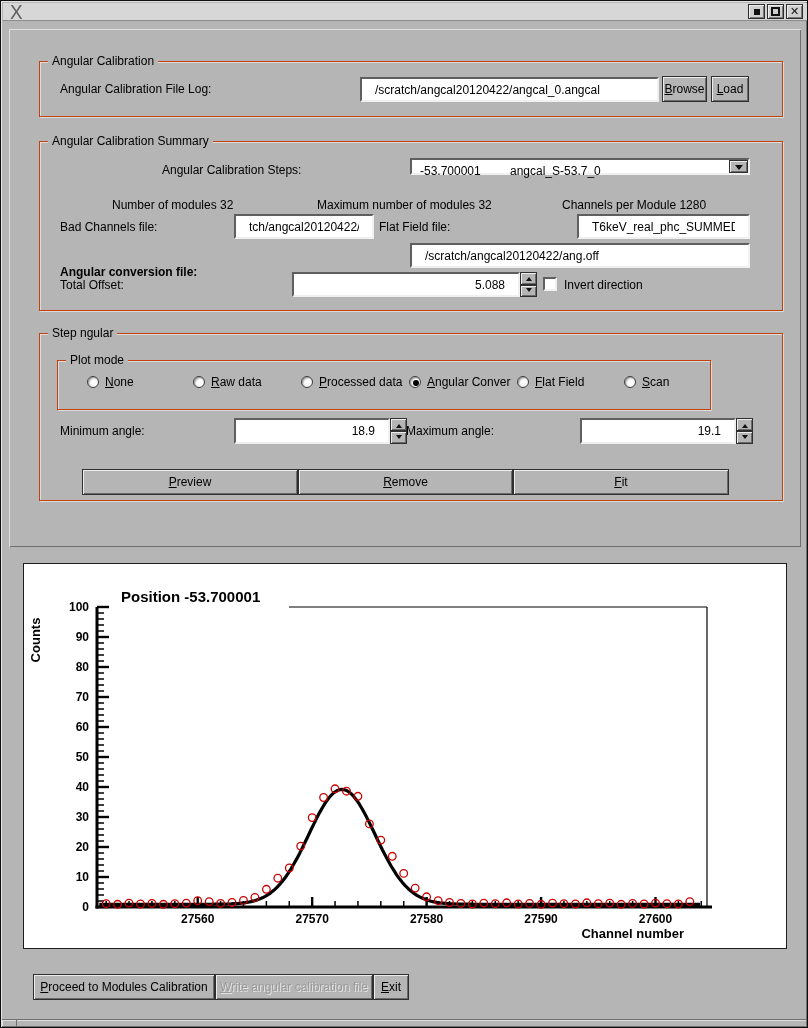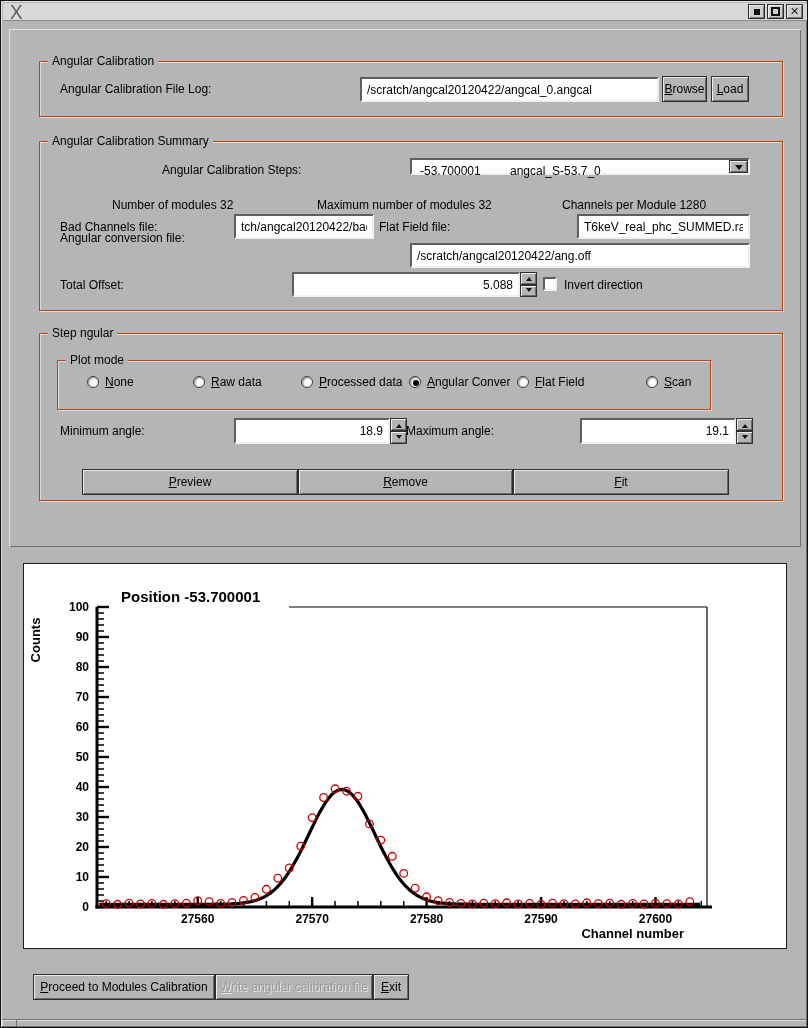--- a/index.html
+++ b/index.html
@@ -21,21 +21,21 @@
     box-shadow:inset 1px 1px 0 #e0e0e0, inset -1px -1px 0 #6f6f6f;}
   .groupbox{position:absolute;border:1px solid #c2410c;box-shadow:inset 1px 1px 0 #dcdcdc,1px 1px 0 #dcdcdc;}
   .legend{position:absolute;top:-8px;left:8px;background:#b5b5b5;padding:0 4px;font:12px "Liberation Sans",sans-serif;color:#000;white-space:nowrap;}
   .lbl{position:absolute;font:12px "Liberation Sans",sans-serif;color:#000;white-space:nowrap;}
   .btn{position:absolute;background:#b5b5b5;border:1px solid #2f2f2f;
     box-shadow:inset 1px 1px 0 #ececec, inset -1px -1px 0 #6a6a6a;
     font:12px "Liberation Sans",sans-serif;color:#000;display:flex;align-items:center;justify-content:center;
     white-space:nowrap;cursor:default;}
   .btn.disabled{color:#9a9a9a;text-shadow:1px 1px 0 #e4e4e4;}
   .field{position:absolute;background:#fff;border:2px solid;border-color:#5f5f5f #f0f0f0 #f0f0f0 #5f5f5f;
-    font:12px "Liberation Sans",sans-serif;color:#000;padding:0 5px;}
+    font:12px "Liberation Sans",sans-serif;color:#000;padding:0 13px;}
   input.field{outline:none;}
   .num{text-align:right;}
   .combo{position:absolute;background:#fff;border:2px solid;border-color:#5f5f5f #f0f0f0 #f0f0f0 #5f5f5f;}
   .combo-text{position:absolute;top:4px;font:12px "Liberation Sans",sans-serif;white-space:nowrap;}
   .combo-btn{position:absolute;right:0;top:0;bottom:0;width:19px;background:#b5b5b5;border:1px solid #2f2f2f;
     box-shadow:inset 1px 1px 0 #ececec, inset -1px -1px 0 #6a6a6a;display:flex;align-items:center;justify-content:center;}
   .tri-dn{width:0;height:0;border:4px solid transparent;border-top:5px solid #111;margin-top:4px;}
   .tri-up-s{width:0;height:0;border:3px solid transparent;border-bottom:4px solid #111;margin-bottom:1px;}
   .tri-dn-s{width:0;height:0;border:3px solid transparent;border-top:4px solid #111;margin-top:1px;}
   .spin{position:absolute;width:17px;display:flex;flex-direction:column;}
@@ -93,21 +93,21 @@
     </div>
     <span class="lbl" style="left:72px;top:56px;">Number of modules 32</span>
     <span class="lbl" style="left:277px;top:56px;">Maximum number of modules 32</span>
     <span class="lbl" style="left:522px;top:56px;">Channels per Module 1280</span>
 
     <span class="lbl" style="left:20px;top:78px;">Bad Channels file:</span>
     <input class="field" style="left: 194px; top: 72px; width: 140px; height: 25px;" value="tch/angcal20120422/bad.chan">
     <span class="lbl" style="left:339px;top:78px;">Flat Field file:</span>
     <input class="field" style="left: 537px; top: 72px; width: 173px; height: 25px;" value="T6keV_real_phc_SUMMED.raw">
 
-    <span class="lbl" style="left:20px;top:89px;">Angular conversion file:</span>
+    <span class="lbl" style="left:20px;top:123px;font-weight:bold;">Angular conversion file:</span>
     <input class="field" style="left: 370px; top: 101px; width: 340px; height: 25px;" value="/scratch/angcal20120422/ang.off">
 
     <span class="lbl" style="left:20px;top:136px;">Total Offset:</span>
     <input class="field num" style="left: 252px; top: 130px; width: 228px; height: 25px;" value="5.088">
     <div class="spin" style="left:480px;top:130px;height:25px;">
       <div>
           <span class="tri-up-s"></span>
         </div>
       <div>
           <span class="tri-dn-s"></span>
@@ -136,21 +136,21 @@
             <span class="radio-label"><u>P</u>rocessed data</span>
           </div>
           <div class="radio-item" style="left: 351px;">
             <span class="radio checked"></span>
             <span class="radio-label"><u>A</u>ngular Conver</span>
           </div>
           <div class="radio-item" style="left: 459px;">
             <span class="radio"></span>
             <span class="radio-label"><u>F</u>lat Field</span>
           </div>
-          <div class="radio-item" style="left: 588px;">
+          <div class="radio-item" style="left: 566px;">
             <span class="radio"></span>
             <span class="radio-label"><u>S</u>can</span>
           </div>
         </div>
     </div>
 
     <span class="lbl" style="left:20px;top:90px;">Minimum angle:</span>
     <input class="field num" style="left: 194px; top: 84px; width: 156px; height: 26px;" value="18.9">
     <div class="spin" style="left:350px;top:84px;height:26px;">
       <div>

